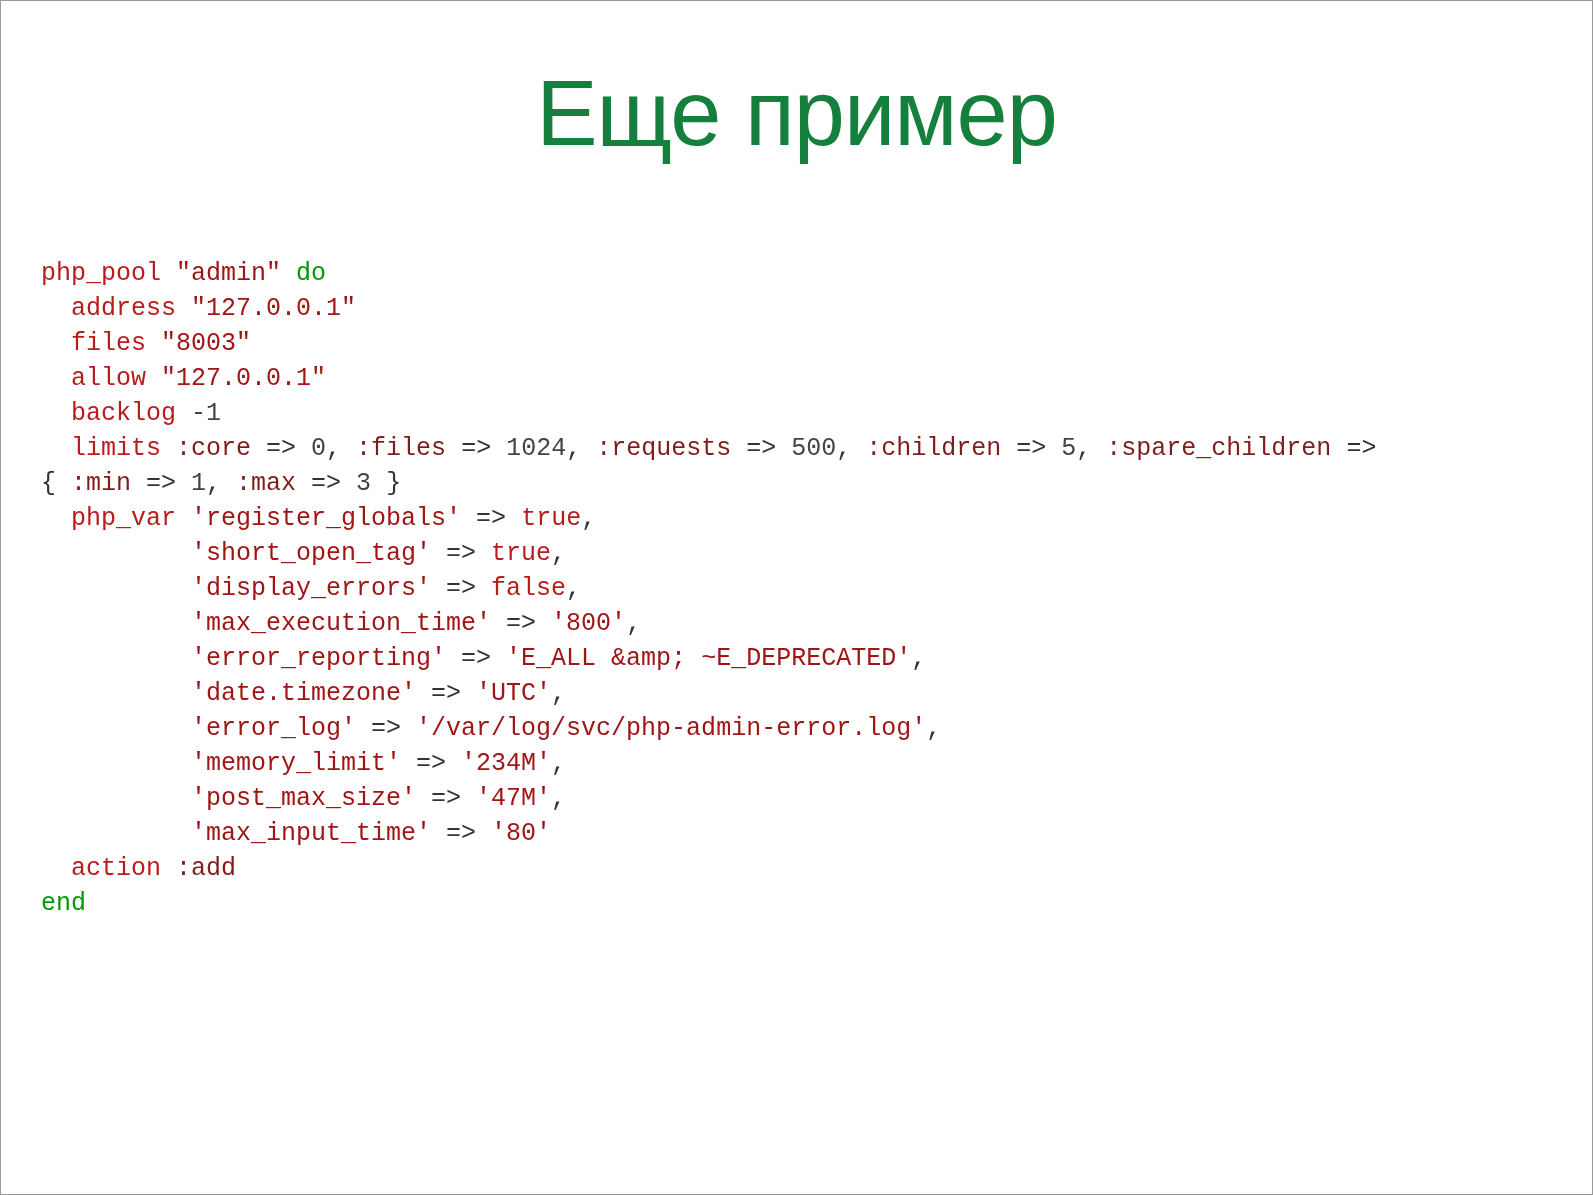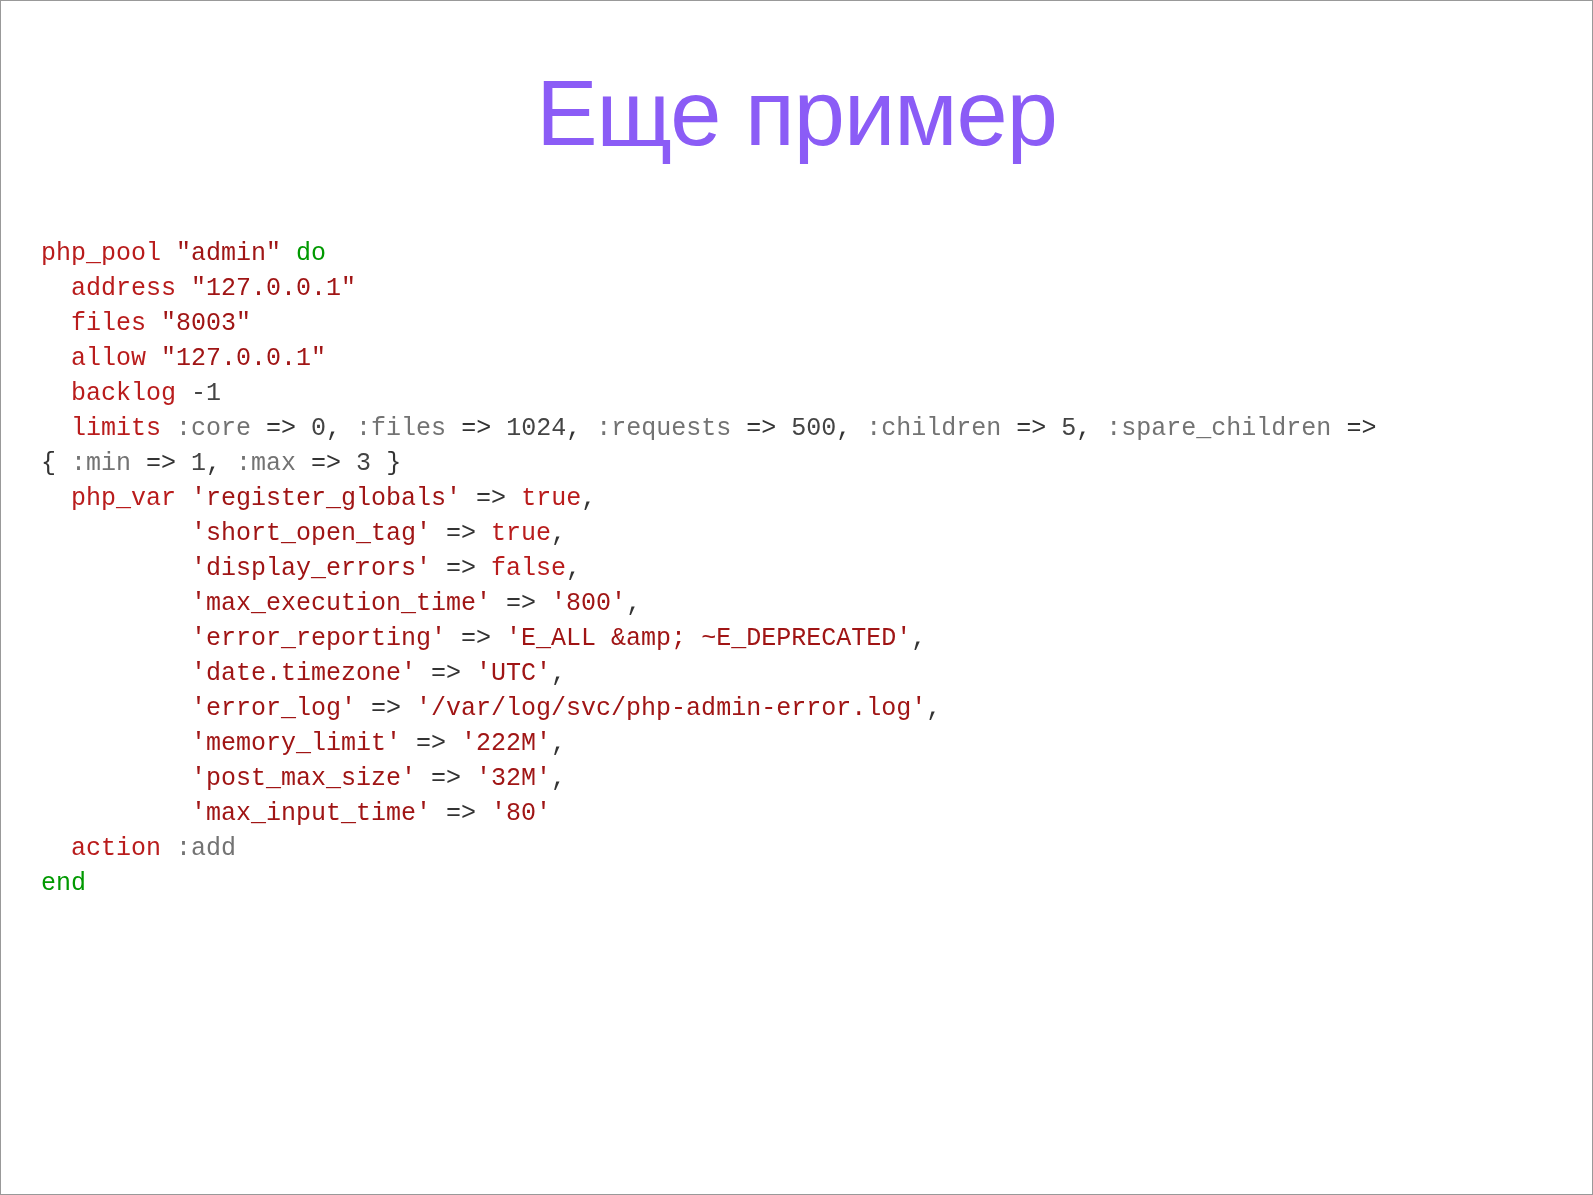--- a/index.html
+++ b/index.html
@@ -14,36 +14,36 @@
       width: 100%;
       height: 100%;
       border: 1px solid #999;
       padding: 60px 40px 40px 40px;
       position: relative;
     }
     .title {
       font-size: 92px;
       font-weight: 300;
       text-align: center;
-      color: #8b5cf6;
-      margin-bottom: 70px;
+      color: #15803d;
+      margin-bottom: 90px;
       letter-spacing: -1px;
     }
     .code {
       font-family: "Courier New", Courier, monospace;
       font-size: 25px;
       line-height: 1.4;
       white-space: pre;
       color: #333;
     }
     .ident  { color: #b91c1c; } 
     .string { color: #a01515; } 
     .keyword{ color: #009900; font-weight: normal; } 
     .num    { color: #444; }
-    .symbol { color: #737373; }
+    .symbol { color: #7f1d1d; }
     .punct  { color: #333; }
     .op     { color: #333; }
   </style>
 </head>
 <body>
 
 <div class="slide">
   <h1 class="title">Еще пример</h1>
 
   <div class="code"><span class="ident">php_pool</span> <span class="string">"admin"</span> <span class="keyword">do</span>
@@ -53,18 +53,18 @@
   <span class="ident">backlog</span> <span class="num">-1</span>
   <span class="ident">limits</span> <span class="symbol">:core</span><span class="op"> =&gt; </span><span class="num">0</span><span class="punct">, </span><span class="symbol">:files</span><span class="op"> =&gt; </span><span class="num">1024</span><span class="punct">, </span><span class="symbol">:requests</span><span class="op"> =&gt; </span><span class="num">500</span><span class="punct">, </span><span class="symbol">:children</span><span class="op"> =&gt; </span><span class="num">5</span><span class="punct">, </span><span class="symbol">:spare_children</span><span class="op"> =&gt; </span>
 <span class="punct">{ </span><span class="symbol">:min</span><span class="op"> =&gt; </span><span class="num">1</span><span class="punct">, </span><span class="symbol">:max</span><span class="op"> =&gt; </span><span class="num">3</span><span class="punct"> }</span>
   <span class="ident">php_var</span> <span class="string">'register_globals'</span><span class="op"> =&gt; </span><span class="ident">true</span><span class="punct">,</span>
           <span class="string">'short_open_tag'</span><span class="op"> =&gt; </span><span class="ident">true</span><span class="punct">,</span>
           <span class="string">'display_errors'</span><span class="op"> =&gt; </span><span class="ident">false</span><span class="punct">,</span>
           <span class="string">'max_execution_time'</span><span class="op"> =&gt; </span><span class="string">'800'</span><span class="punct">,</span>
           <span class="string">'error_reporting'</span><span class="op"> =&gt; </span><span class="string">'E_ALL &amp;amp; ~E_DEPRECATED'</span><span class="punct">,</span>
           <span class="string">'date.timezone'</span><span class="op"> =&gt; </span><span class="string">'UTC'</span><span class="punct">,</span>
           <span class="string">'error_log'</span><span class="op"> =&gt; </span><span class="string">'/var/log/svc/php-admin-error.log'</span><span class="punct">,</span>
-          <span class="string">'memory_limit'</span><span class="op"> =&gt; </span><span class="string">'222M'</span><span class="punct">,</span>
-          <span class="string">'post_max_size'</span><span class="op"> =&gt; </span><span class="string">'32M'</span><span class="punct">,</span>
+          <span class="string">'memory_limit'</span><span class="op"> =&gt; </span><span class="string">'234M'</span><span class="punct">,</span>
+          <span class="string">'post_max_size'</span><span class="op"> =&gt; </span><span class="string">'47M'</span><span class="punct">,</span>
           <span class="string">'max_input_time'</span><span class="op"> =&gt; </span><span class="string">'80'</span>
   <span class="ident">action</span> <span class="symbol">:add</span>
 <span class="keyword">end</span></div>
 </div>
 
 </body></html>

